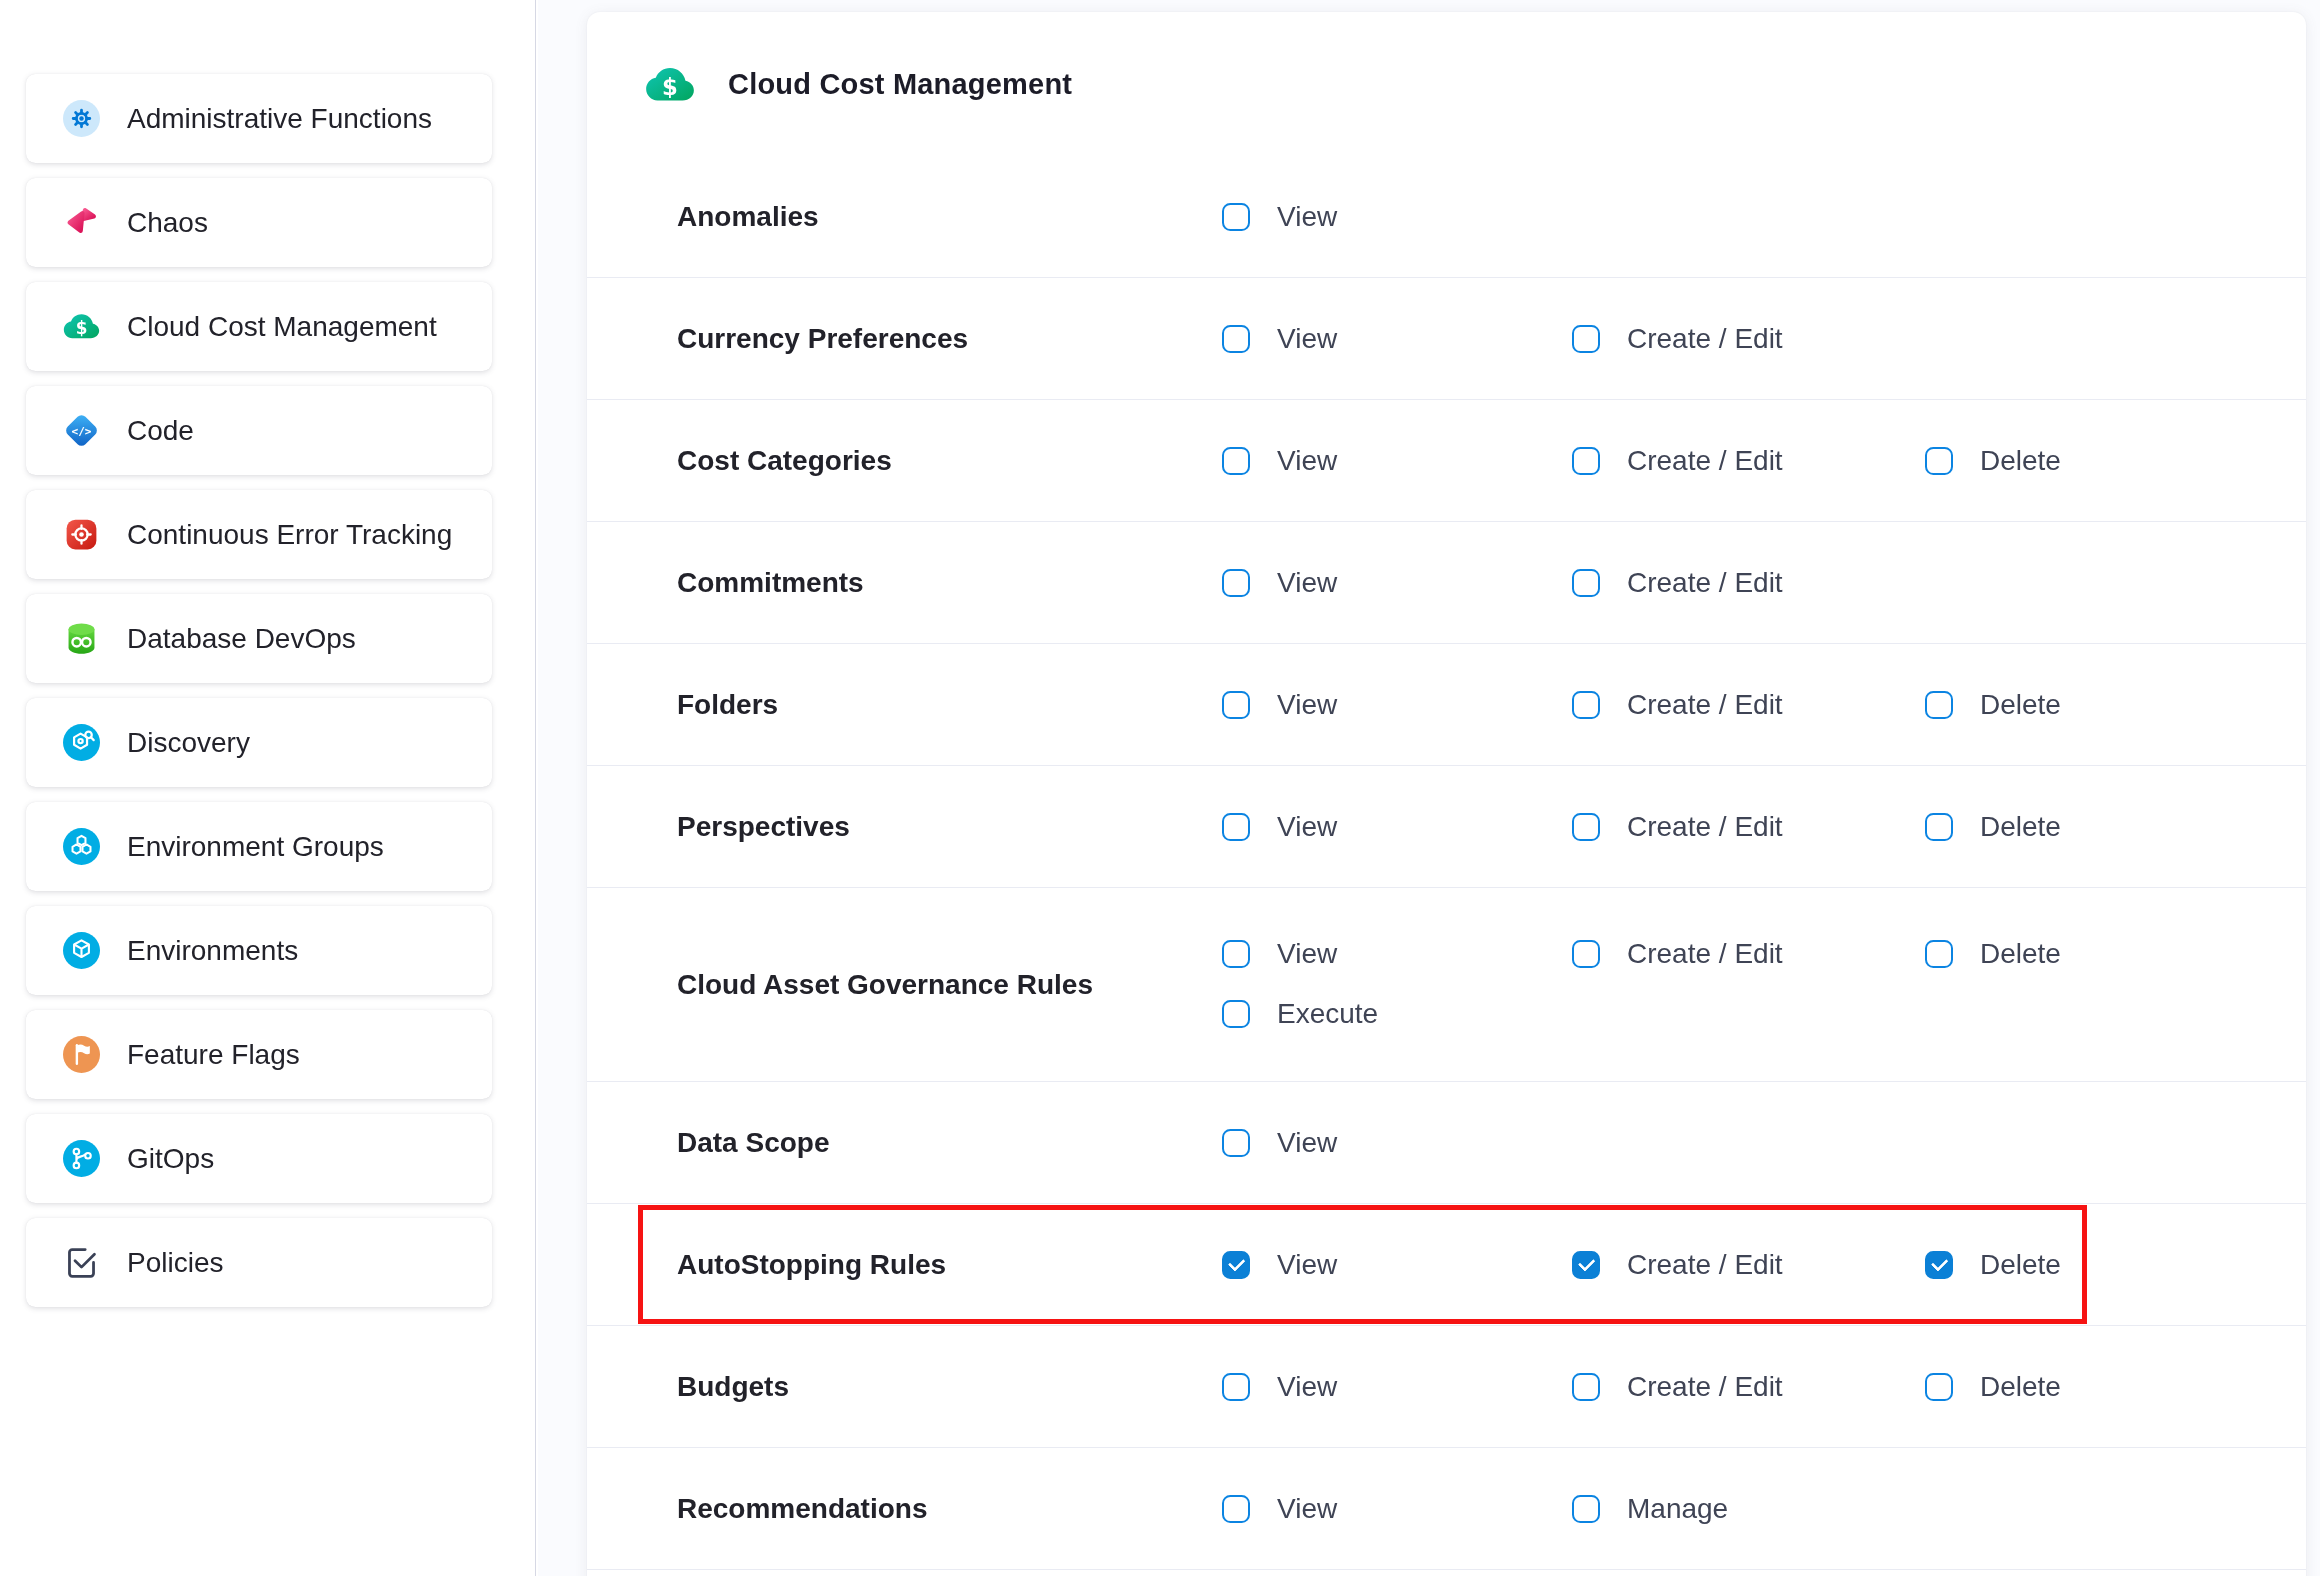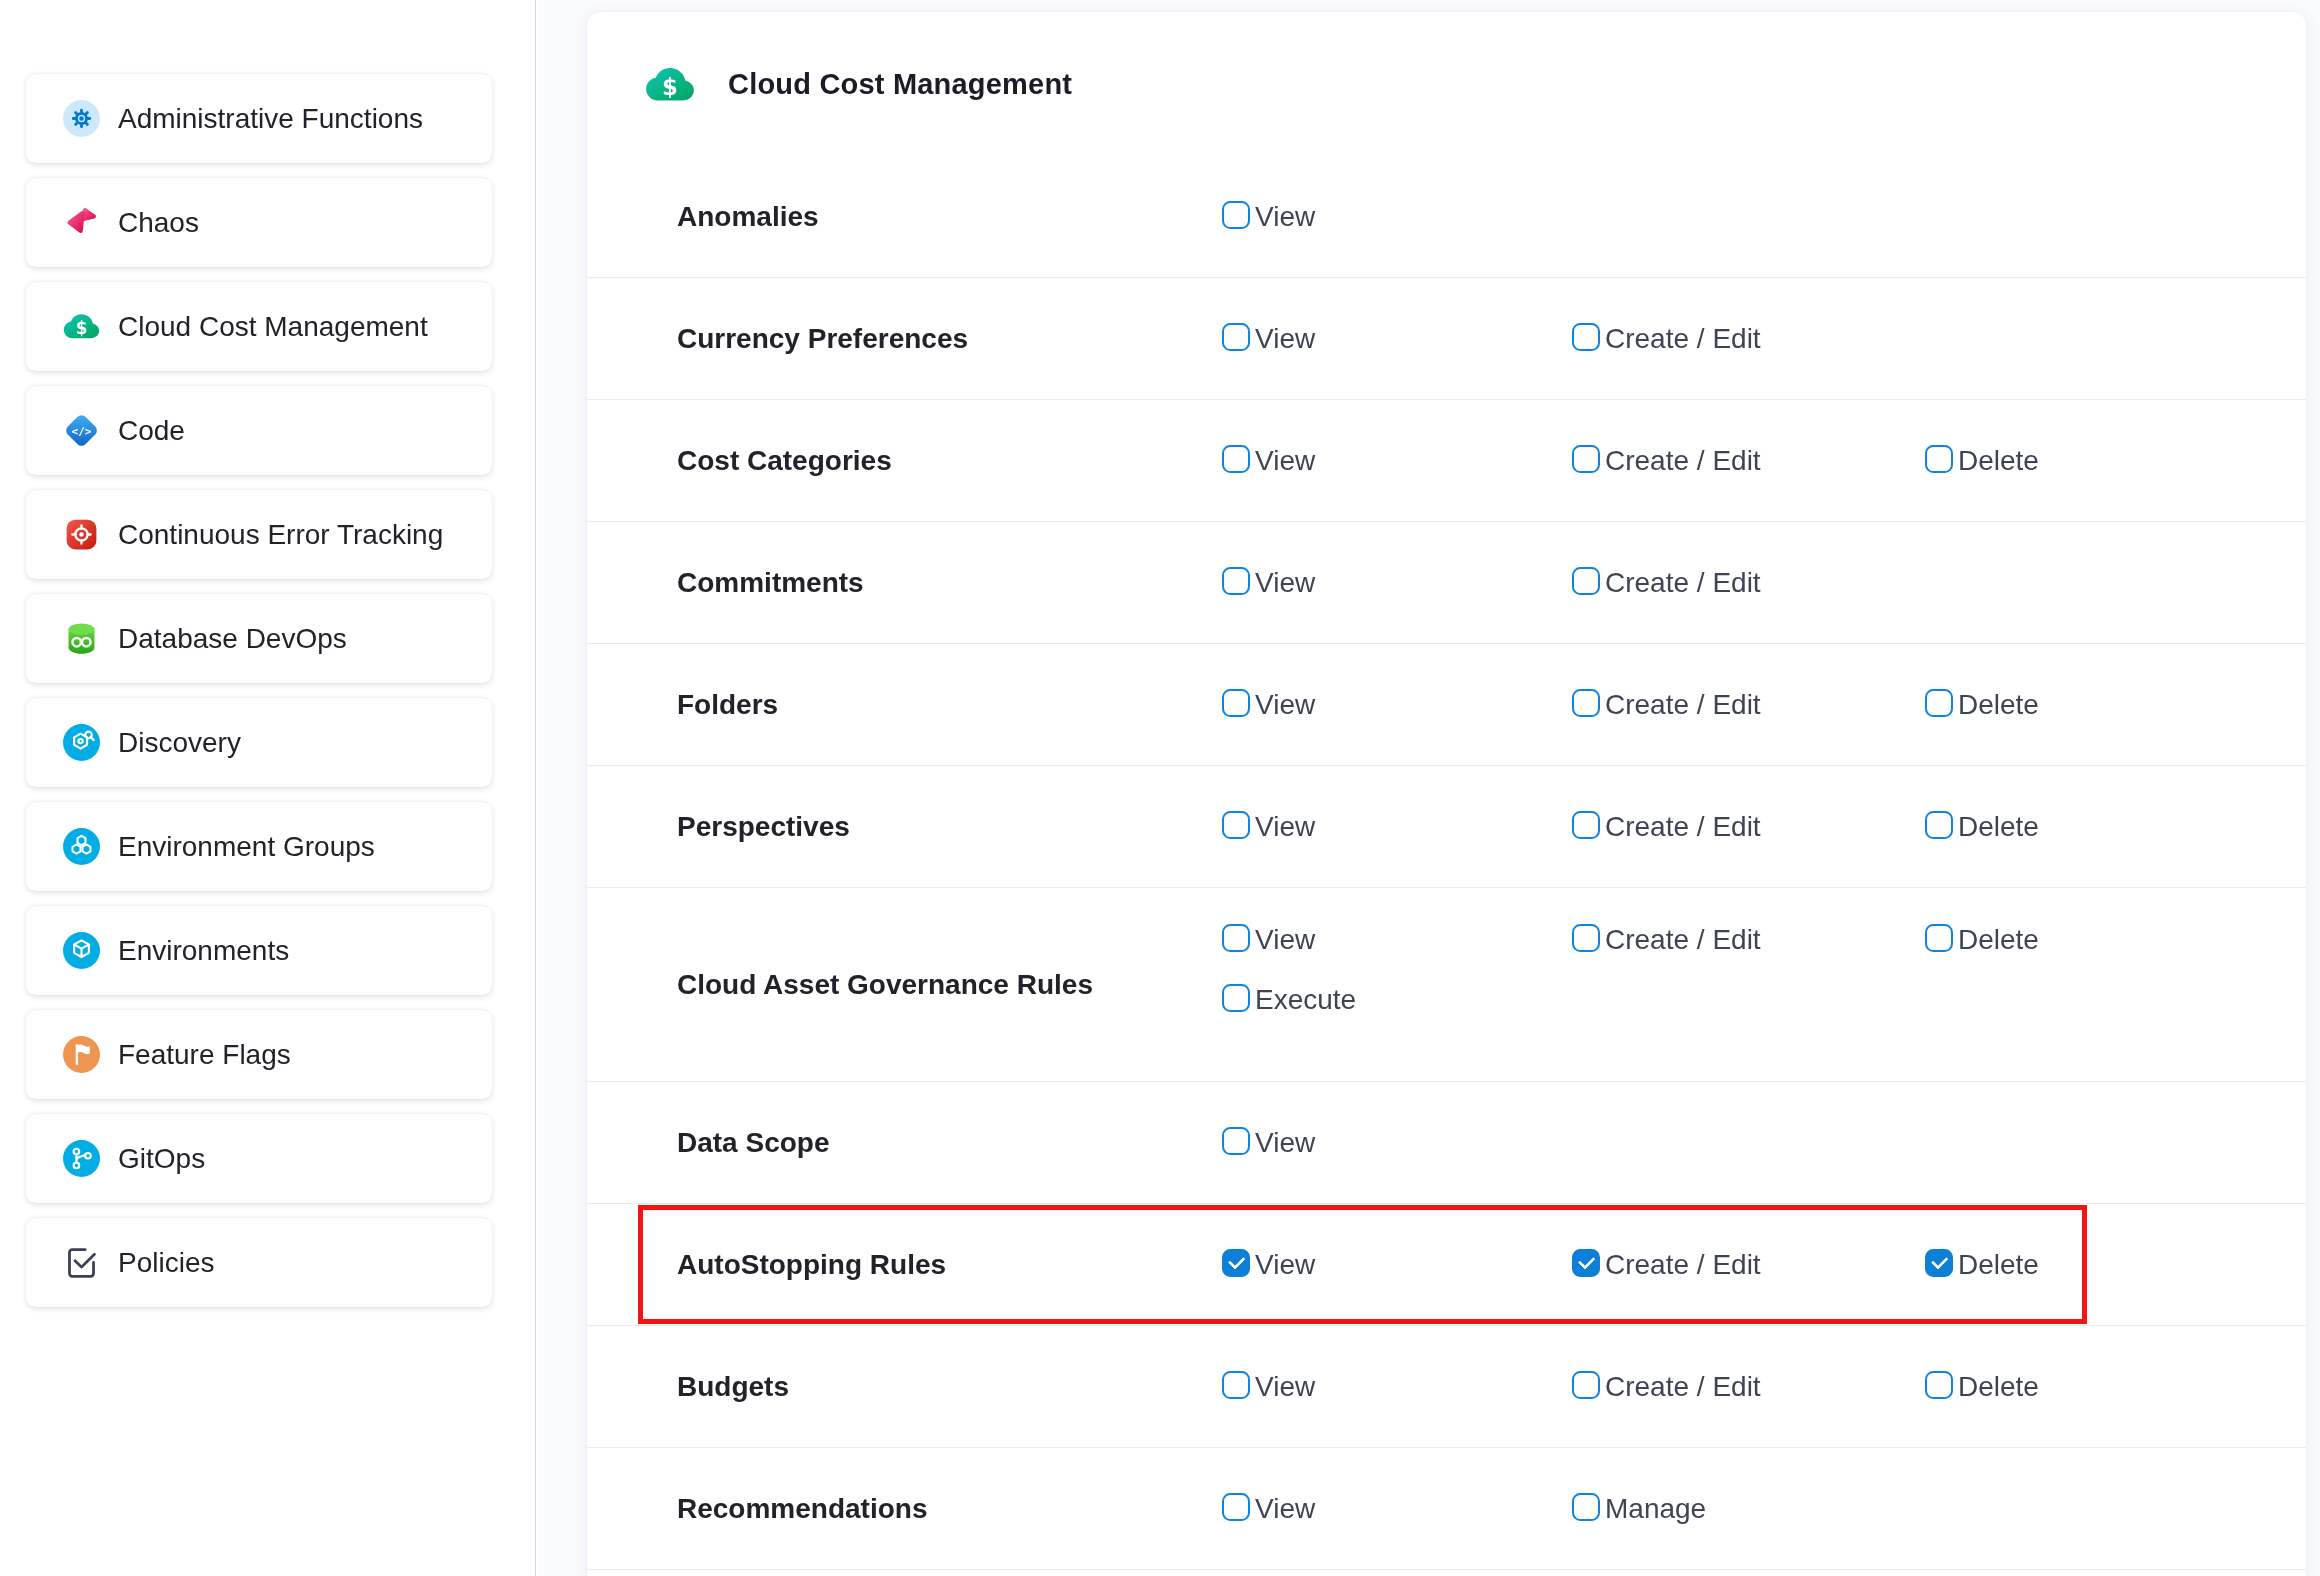--- a/index.html
+++ b/index.html
@@ -12,21 +12,21 @@
   
   .sidebar{
     position:absolute;left:0;top:0;width:536px;height:1577px;
     background:#ffffff;border-right:1.9px solid #d6d8e4;box-sizing:border-box;
     padding-top:74px;
   }
   .side-card{
     width:466px;height:89px;margin:0 0 15px 26px;box-sizing:border-box;
     background:#ffffff;border-radius:9.3px;
     box-shadow:0 1.9px 5.6px rgba(96,97,112,.18), 0 0 0.9px rgba(40,41,61,.10);
-    display:flex;align-items:center;padding-left:37px;gap:18px;
+    display:flex;align-items:center;padding-left:37px;gap:27px;
     cursor:pointer;
   }
   .side-icon{width:37px;height:37px;flex:none;display:flex;align-items:center;justify-content:center;}
   .side-icon svg{display:block;}
   .side-label{font-size:28px;color:#22222a;font-weight:500;white-space:nowrap;}
   
   .content{
     position:absolute;left:538px;top:0;right:0;bottom:0;background:#fafbfe;
   }
   .panel{
@@ -42,21 +42,21 @@
   
   .prow{
     position:relative;height:121px;border-bottom:1.9px solid #e9ebf3;box-sizing:content-box;
   }
   .prow.tall{height:193px;}
   .prow-label{
     position:absolute;left:90px;top:50%;transform:translateY(-50%);
     font-size:28px;color:#22222a;font-weight:700;white-space:nowrap;
   }
   .perm{
-    position:absolute;display:flex;gap:5px;
+    position:absolute;display:flex;align-items:center;gap:27px;
     top:50%;transform:translateY(-50%);cursor:pointer;
   }
   .perm.lined{top:auto;transform:none;height:60px;}
   .cb{
     width:28px;height:28px;box-sizing:border-box;border-radius:8.3px;flex:none;
     border:2.8px solid #0b84e2;background:#ffffff;position:relative;
   }
   .cb.checked{background:#0b80d6;border-color:#0b80d6;}
   .cb.checked::after{
     content:"";position:absolute;left:4.6px;top:5.6px;width:12px;height:6.5px;

